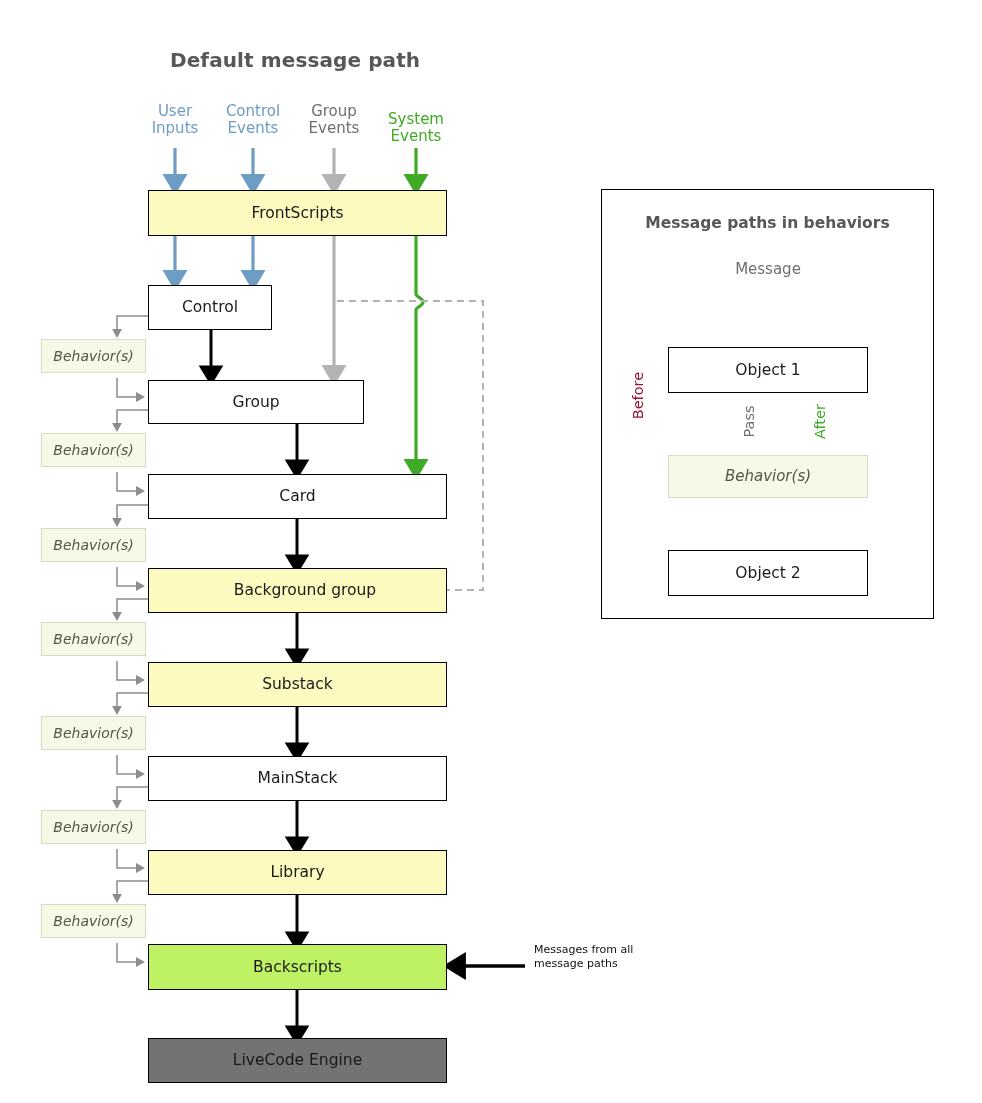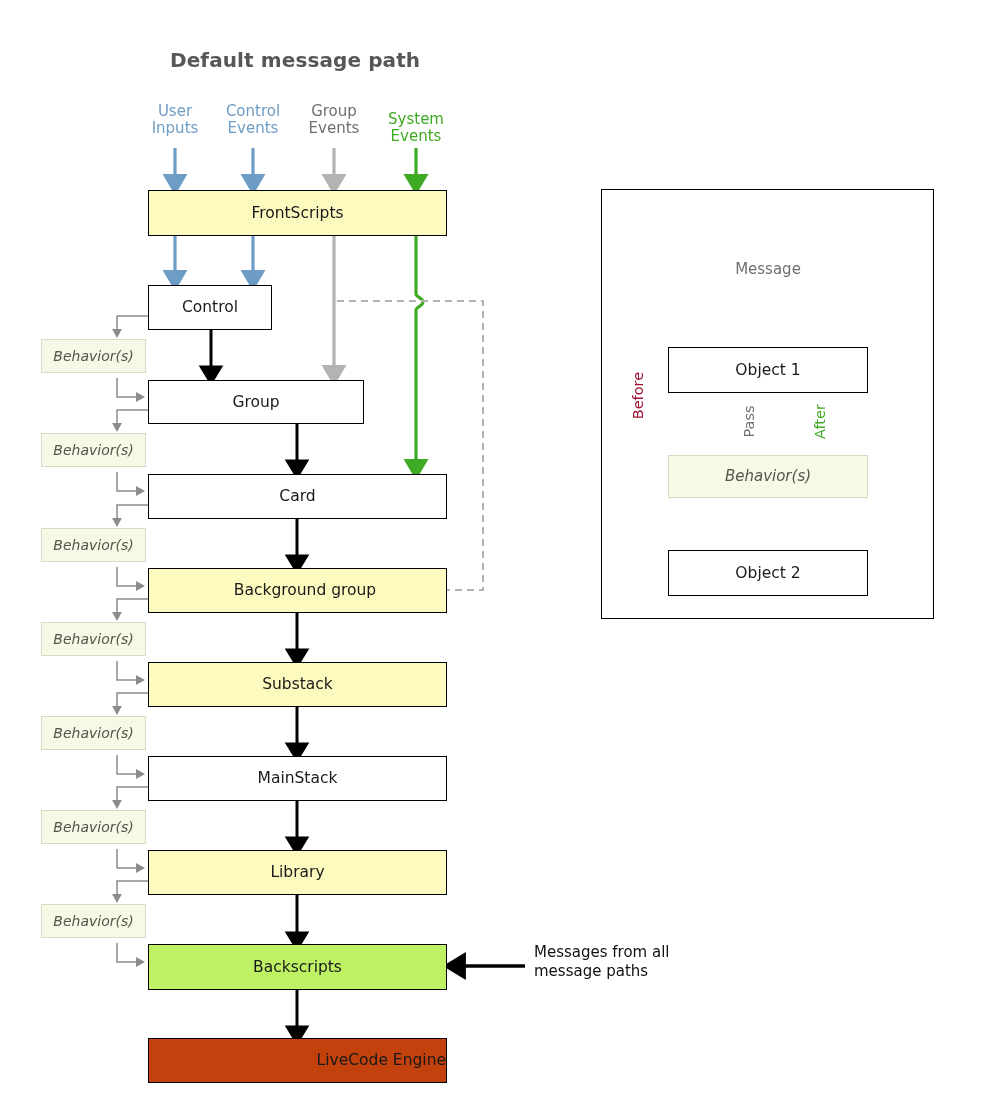--- a/index.html
+++ b/index.html
@@ -11,21 +11,21 @@
   }
   #root{position:absolute;left:0;top:15px;width:982px;height:1103px;}
   svg.layer{position:absolute;left:0;top:0;width:982px;height:1103px;overflow:visible;}
   .lbl{position:absolute;display:flex;align-items:center;justify-content:center;
        text-align:center;line-height:1.18;}
   .boxlabel{font-size:15.5px;color:#1a1a1a;}
   .behlabel{font-size:14px;font-style:italic;color:#55554a;}
   .srclabel{font-size:15px;line-height:1.15;}
   .title{font-size:20px;font-weight:bold;color:#575757;letter-spacing:.1px;}
   .paneltitle{font-size:15.5px;font-weight:bold;color:#575757;}
-  .notelabel{font-size:15px;color:#111;line-height:1.25;text-align:right;justify-content:flex-start;}
+  .notelabel{font-size:11px;color:#111;line-height:1.25;text-align:right;justify-content:flex-start;}
   .msglabel{font-size:15px;color:#6f6f6f;}
   .vlabel{font-size:14.5px;}
   .rot{transform:rotate(-90deg);transform-origin:center center;white-space:nowrap;}
 </style>
 </head>
 <body>
 
 <div id="root">
 
   <svg class="layer" viewBox="0 0 982 1103">
@@ -173,21 +173,21 @@
   </div>
 
   <div class="lbl boxlabel" style="left:148px;top:835px;width:299px;height:45px;background:#fcfabe;border:1.6px solid #000;box-sizing:border-box;">
     <span>Library</span>
   </div>
 
   <div class="lbl boxlabel" style="left:148px;top:929px;width:299px;height:46px;background:#bef264;border:1.6px solid #000;box-sizing:border-box;">
     <span>Backscripts</span>
   </div>
 
-  <div class="lbl boxlabel" style="left:148px;top:1023px;width:299px;height:45px;background:#c2410c;border:1.6px solid #000;box-sizing:border-box;justify-content:flex-end;">
+  <div class="lbl boxlabel" style="left:148px;top:1023px;width:299px;height:45px;background:#737373;border:1.6px solid #000;box-sizing:border-box;">
     <span>LiveCode Engine</span>
   </div>
 
   <div class="lbl behlabel" style="left:41px;top:324px;width:105px;height:34px;background:#f8f8e6;border:1px solid #d9d9c4;box-sizing:border-box;">
     <span>Behavior(s)</span>
   </div>
   <div class="lbl behlabel" style="left:41px;top:418px;width:105px;height:34px;background:#f8f8e6;border:1px solid #d9d9c4;box-sizing:border-box;">
     <span>Behavior(s)</span>
   </div>
   <div class="lbl behlabel" style="left:41px;top:513px;width:105px;height:34px;background:#f8f8e6;border:1px solid #d9d9c4;box-sizing:border-box;">
@@ -206,20 +206,21 @@
     <span>Behavior(s)</span>
   </div>
 
   <div class="lbl notelabel" style="left:534px;top:928px;width:210px;height:46px;flex-direction:column;align-items:flex-start;">
     <span>Messages from all</span>
     <span>message paths</span>
   </div>
 
   <div style="position:absolute;left:601px;top:174px;width:333px;height:430px;border:1.6px solid #000;background:#fff;box-sizing:border-box;"></div>
 
+  <div class="lbl paneltitle" style="left:621px;top:197px;width:293px;height:22px;">Message paths in behaviors</div>
 
   <div class="lbl msglabel" style="left:708px;top:245px;width:120px;height:20px;">Message</div>
 
   <div class="lbl boxlabel" style="left:668px;top:332px;width:200px;height:46px;background:#fff;border:1.6px solid #000;box-sizing:border-box;">
     <span>Object 1</span>
   </div>
 
   <div class="lbl behlabel" style="left:668px;top:440px;width:200px;height:43px;background:#f8f8e6;border:1px solid #d9d9c4;box-sizing:border-box;font-size:15px;">
     <span>Behavior(s)</span>
   </div>

